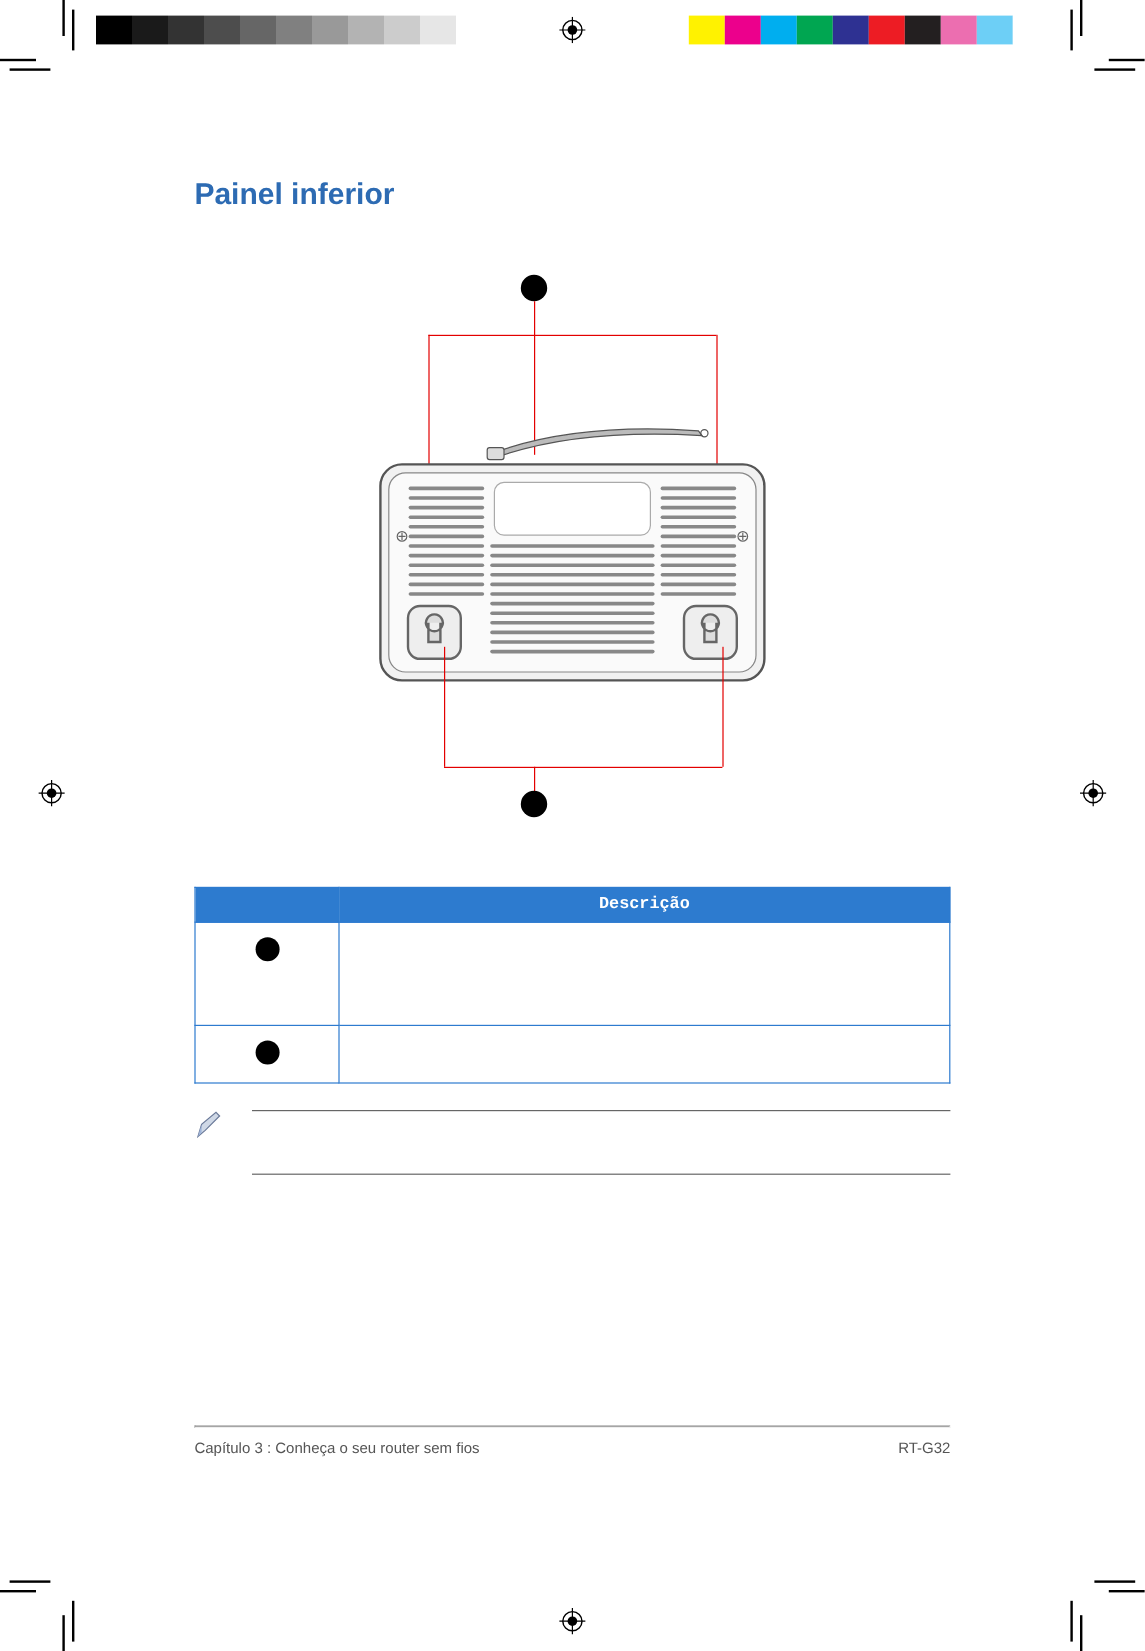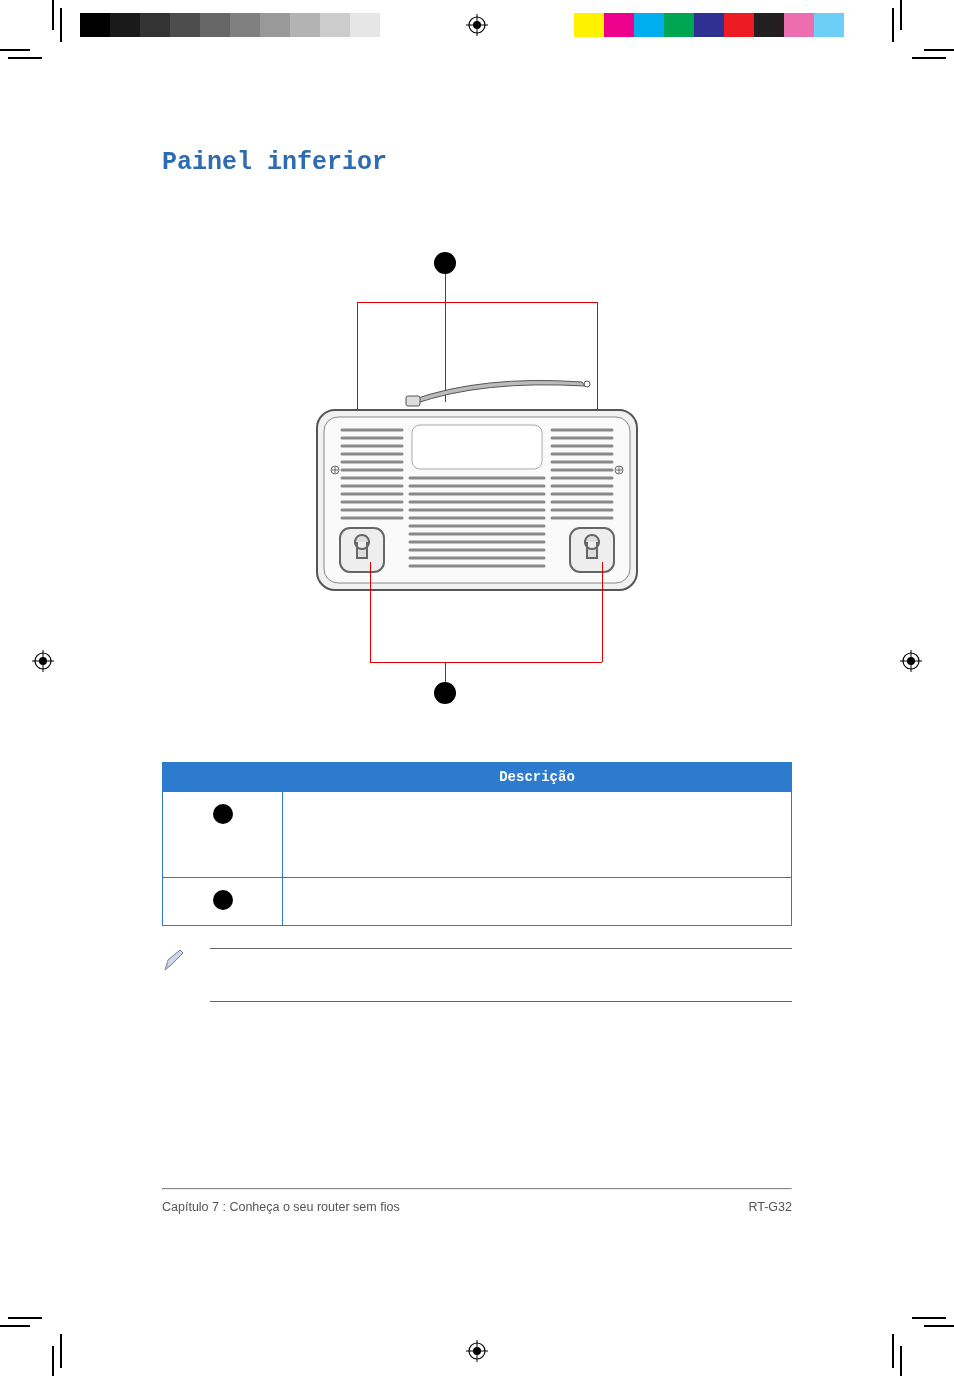--- a/index.html
+++ b/index.html
@@ -35,22 +35,21 @@
     .page {
       position: absolute;
       left: 162px;
       top: 148px;
       width: 630px;
     }
     h2.section-heading {
       color: #2D6BB3;
       font-size: 25px;
       font-weight: bold;
-      margin-bottom: 75px;
-      font-family: Liberation Mono, monospace;
+      margin-bottom: 52px;
     }
     .diagram-wrap {
       width: 100%;
       display: flex;
       justify-content: center;
       margin-bottom: 50px;
     }
     .diagram {
       position: relative;
       width: 350px;
@@ -338,21 +337,21 @@
     <div class="note-lines">
       <hr>
       <div class="spacer"></div>
       <hr>
     </div>
   </div>
 </div>
 
 <hr class="footer-rule">
 <div class="footer">
-  <span>Capítulo 7 : Conheça o seu router sem fios</span>
+  <span>Capítulo 3 : Conheça o seu router sem fios</span>
   <span>RT-G32</span>
 </div>
 
 <div class="reg-target" style="left:466px; bottom:14px;">
   <svg viewBox="0 0 22 22">
       <circle cx="11" cy="11" r="8" fill="none" stroke="#000" stroke-width="1.2"></circle>
       <circle cx="11" cy="11" r="4" fill="#000"></circle>
       <line x1="11" y1="0" x2="11" y2="22" stroke="#000"></line>
       <line x1="0" y1="11" x2="22" y2="11" stroke="#000"></line>
     </svg>

